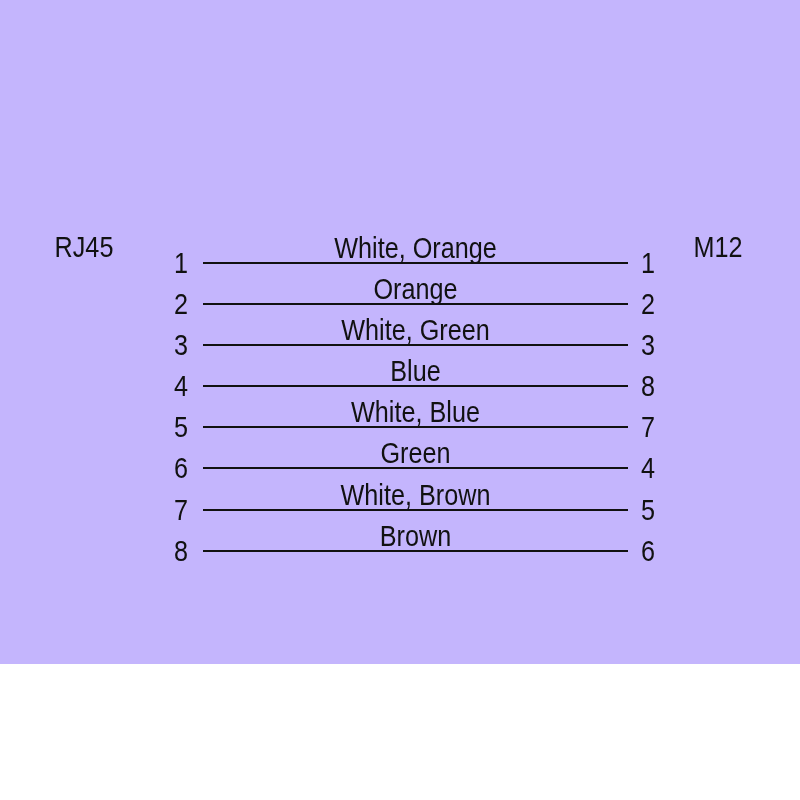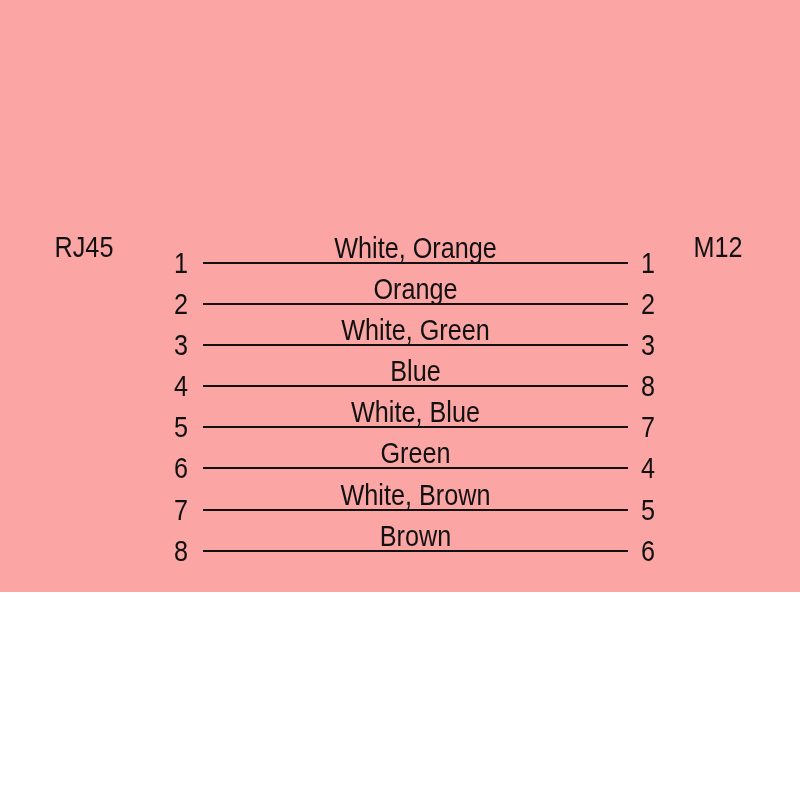--- a/index.html
+++ b/index.html
@@ -3,22 +3,22 @@
 <meta charset="utf-8">
 <style>
   html, body {
     margin: 0;
     padding: 0;
     background: #ffffff;
   }
   .canvas {
     position: relative;
     width: 800px;
-    height: 592px;
-    background: #fca5a5;
+    height: 664px;
+    background: #c4b5fd;
     overflow: hidden;
     font-family: "Liberation Sans", sans-serif;
     color: #111111;
   }
   .connector-label {
     position: absolute;
     top: 231px;
     width: 140px;
     font-size: 30px;
     line-height: 32px;

